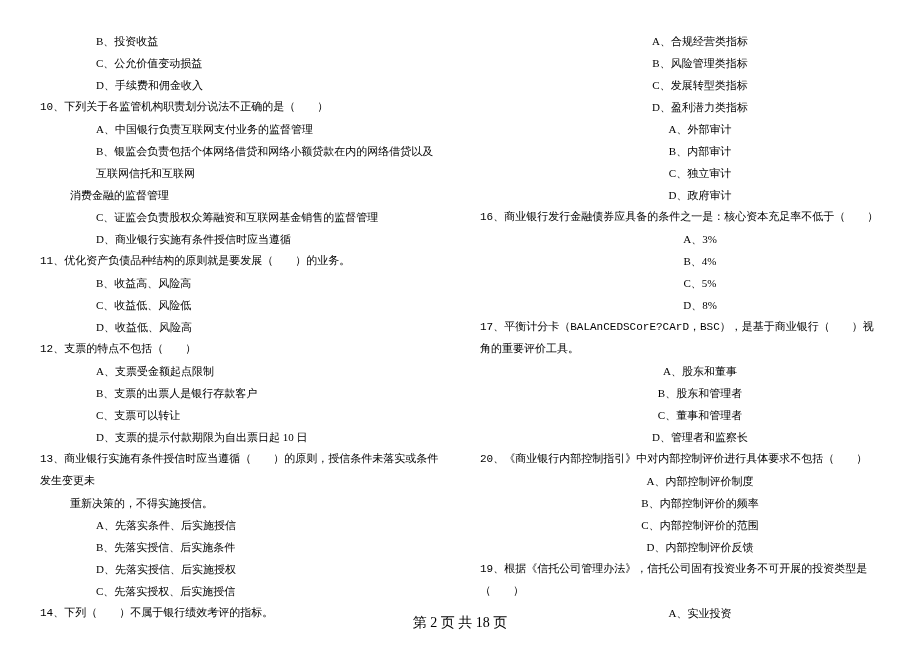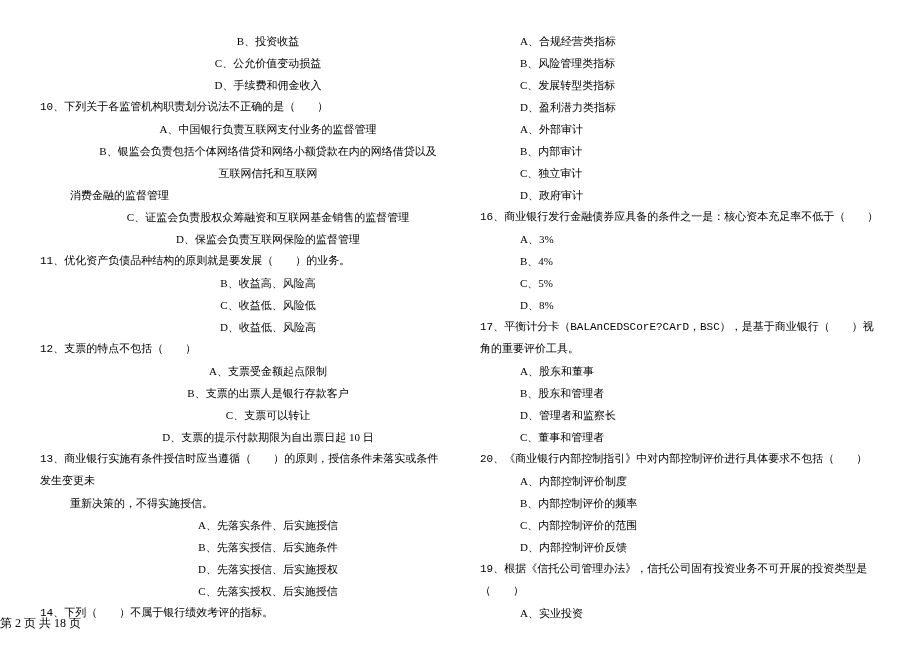--- a/index.html
+++ b/index.html
@@ -17,56 +17,57 @@
       display: flex;
       padding: 30px 40px 40px 40px;
       gap: 40px;
     }
     .col {
       flex: 1;
       line-height: 2.0;
     }
     .opt {
       padding-left: 56px;
-      text-align: center;
     }
     .opt-near {
       padding-left: 40px;
+      text-align: center;
     }
     .q {
       padding-left: 0px;
       font-family: Liberation Mono, monospace;
     }
     .cont {
       padding-left: 0px;
       margin-left: 30px;
     }
     .footer {
       position: absolute;
       bottom: 18px;
       left: 0;
       width: 100%;
-      font-size: 12px;
+      text-align: center;
+      font-size: 14px;
     }
   </style>
 </head>
 <body>
 
 <div class="page">
   <div class="col">
     <div class="opt">B、投资收益</div>
     <div class="opt">C、公允价值变动损益</div>
     <div class="opt">D、手续费和佣金收入</div>
 
     <div class="q">10、下列关于各监管机构职责划分说法不正确的是（　　）</div>
     <div class="opt">A、中国银行负责互联网支付业务的监督管理</div>
     <div class="opt">B、银监会负责包括个体网络借贷和网络小额贷款在内的网络借贷以及互联网信托和互联网</div>
     <div class="cont">消费金融的监督管理</div>
     <div class="opt">C、证监会负责股权众筹融资和互联网基金销售的监督管理</div>
-    <div class="opt">D、保监会负责互联网保险的监督管理</div>
+    <div class="opt">D、商业银行实施有条件授信时应当遵循</div>
 
     <div class="q">11、优化资产负债品种结构的原则就是要发展（　　）的业务。</div>
     <div class="opt">B、收益高、风险高</div>
     <div class="opt">C、收益低、风险低</div>
     <div class="opt">D、收益低、风险高</div>
 
     <div class="q">12、支票的特点不包括（　　）</div>
     <div class="opt">A、支票受金额起点限制</div>
     <div class="opt">B、支票的出票人是银行存款客户</div>
     <div class="opt">C、支票可以转让</div>
@@ -95,22 +96,22 @@
 
     <div class="q">16、商业银行发行金融债券应具备的条件之一是：核心资本充足率不低于（　　）</div>
     <div class="opt-near">A、3%</div>
     <div class="opt-near">B、4%</div>
     <div class="opt-near">C、5%</div>
     <div class="opt-near">D、8%</div>
 
     <div class="q">17、平衡计分卡（BALAnCEDSCorE?CArD，BSC），是基于商业银行（　　）视角的重要评价工具。</div>
     <div class="opt-near">A、股东和董事</div>
     <div class="opt-near">B、股东和管理者</div>
+    <div class="opt-near">C、董事和管理者</div>
     <div class="opt-near">D、管理者和监察长</div>
-    <div class="opt-near">C、董事和管理者</div>
 
     <div class="q">20、《商业银行内部控制指引》中对内部控制评价进行具体要求不包括（　　）</div>
     <div class="opt-near">A、内部控制评价制度</div>
     <div class="opt-near">B、内部控制评价的频率</div>
     <div class="opt-near">C、内部控制评价的范围</div>
     <div class="opt-near">D、内部控制评价反馈</div>
 
     <div class="q">19、根据《信托公司管理办法》，信托公司固有投资业务不可开展的投资类型是（　　）</div>
     <div class="opt-near">A、实业投资</div>
   </div>

